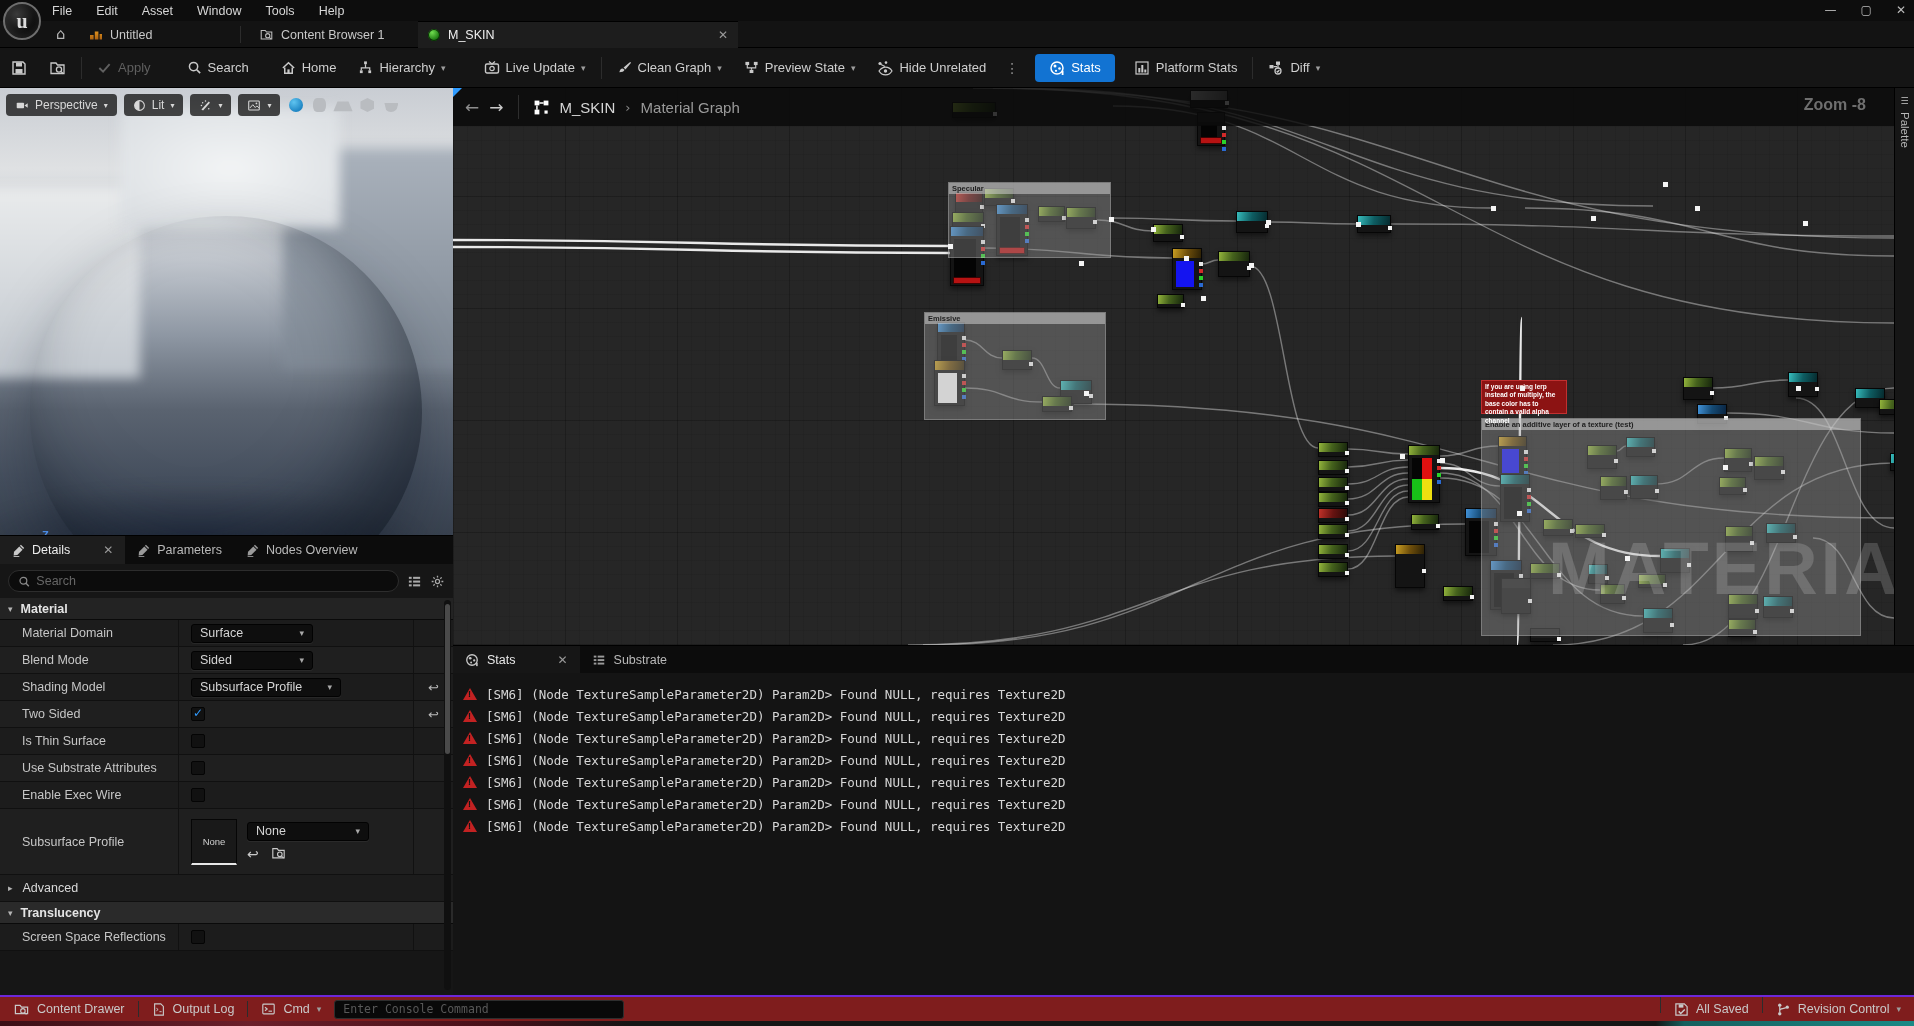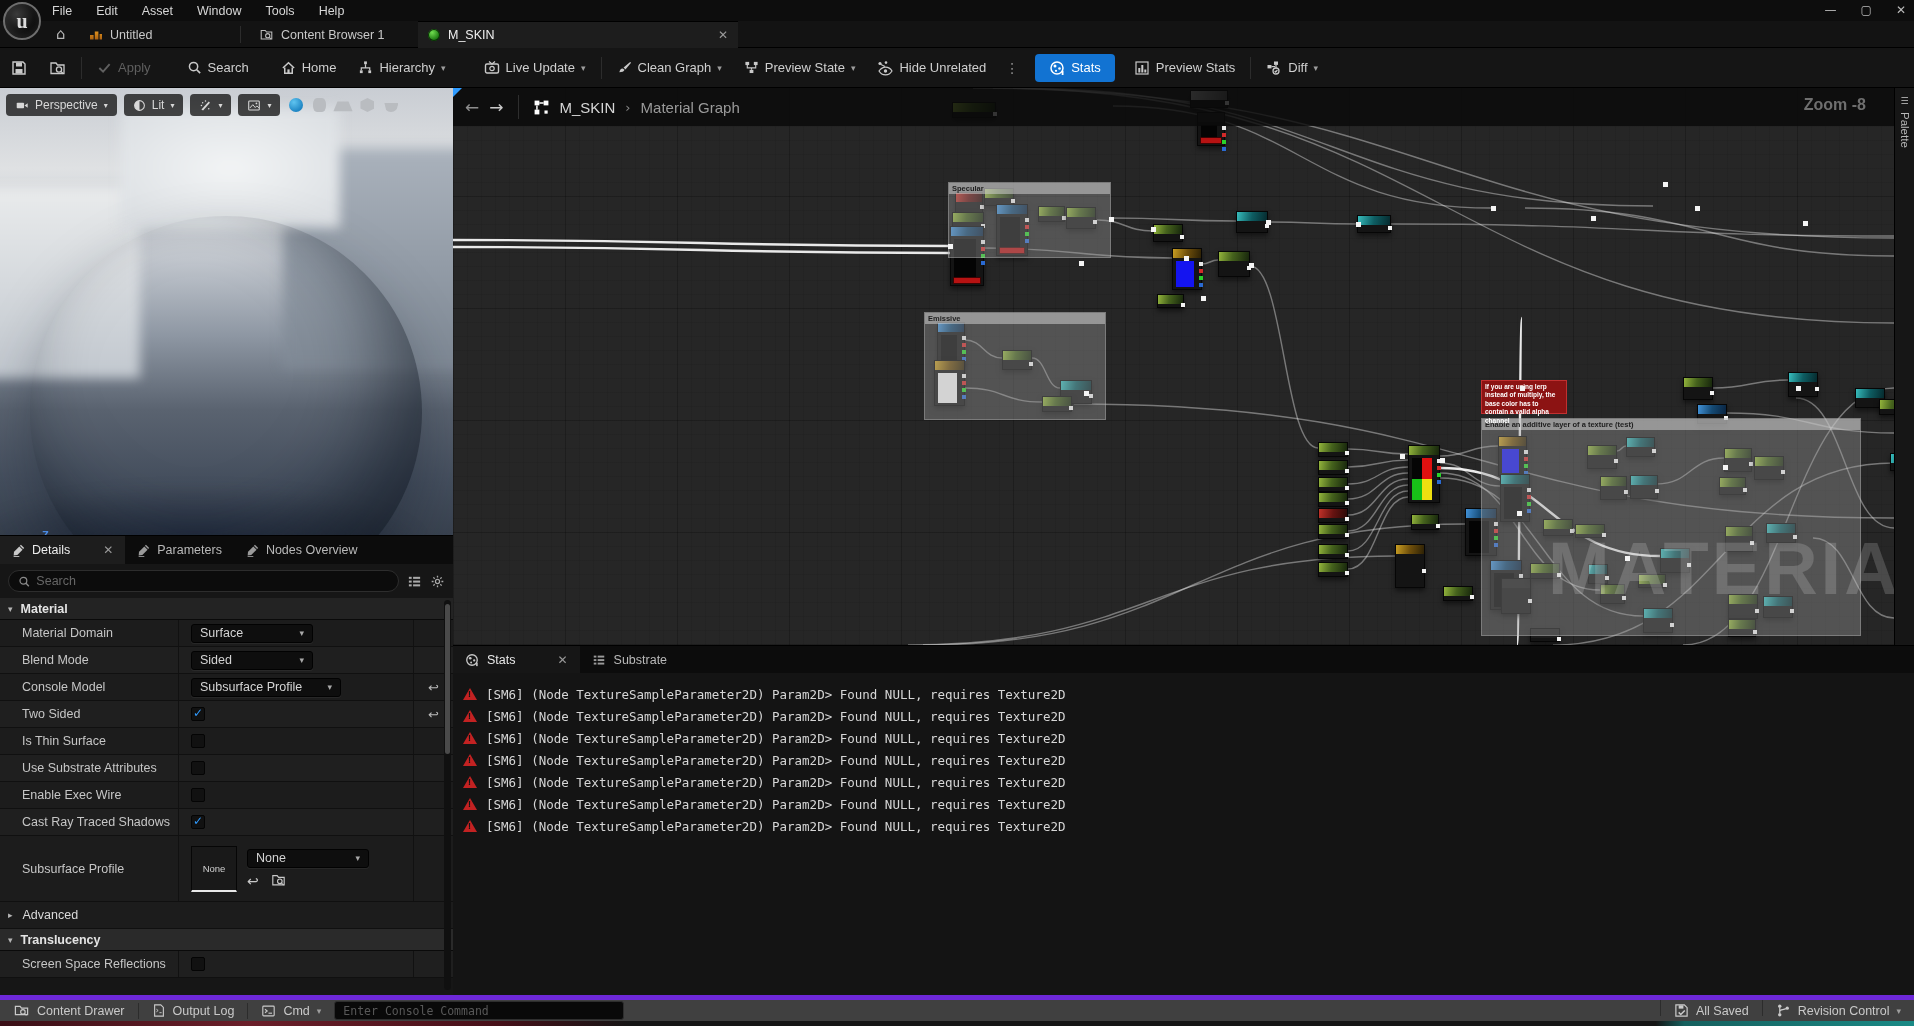--- a/index.html
+++ b/index.html
@@ -151,21 +151,21 @@
   #stats-tabs { height:27px; background:#0c0c0c; display:flex; }
   .stab { display:flex; align-items:center; gap:8px; padding:0 12px; font-size:12.5px; color:#b9b9b9; }
   .stab.active { background:#161616; color:#e8e8e8; }
   .stab .close-x { margin-left:34px; }
   #stats-msgs { padding:10px 0 0 10px; font-family:"DejaVu Sans Mono","Liberation Mono",monospace; font-size:12.5px; color:#d6d6d6; }
   .stat-line { display:flex; align-items:center; gap:9px; height:22px; }
   .warn-tri { width:0; height:0; border-left:7px solid transparent; border-right:7px solid transparent; border-bottom:12px solid #c32222; position:relative; }
   .warn-tri::after { content:"!"; position:absolute; left:-2px; top:1px; font-size:9px; color:#141414; font-weight:bold; font-family:"Liberation Sans",sans-serif; }
 
   
-  #statusbar { position:absolute; left:0; top:995px; width:100%; height:26px; background:#404040; border-top:5px solid #6d28d9;
+  #statusbar { position:absolute; left:0; top:995px; width:100%; height:26px; background:#7f1d1d; border-top:2px solid #6d28d9;
     display:flex; align-items:center; font-size:12.5px; color:#c9c9c9; }
   .sb-item { display:flex; align-items:center; gap:7px; padding:0 13px; height:100%; }
   .sb-sep { width:1px; height:16px; background:#2c2c2c; }
   #console-input { width:290px; height:19px; background:#090909; border:1px solid #2e2e2e; border-radius:3px;
     color:#cfcfcf; font-family:"DejaVu Sans Mono",monospace; font-size:11.5px; padding:0 8px; outline:none; }
   #console-input::placeholder { color:#585858; }
   .sb-right { margin-left:auto; display:flex; align-items:flex-start; height:100%; }
   #bottomstrip { position:absolute; left:0; top:1021px; width:100%; height:5px;
     background:linear-gradient(90deg,#3a0f16 0%,#6b1f2a 13%,#471019 26%,#151515 33%,#151515 86.5%,#15605e 88%,#1a8a86 100%); }
 </style>
@@ -428,21 +428,21 @@
     <div class="tb stats-on">
       <svg class="ic" width="16" height="16">
           <use href="#i-statsphere" color="#ffffff"></use>
         </svg>
       <span>Stats</span>
     </div>
     <div class="tb">
       <svg class="ic" width="16" height="16">
           <use href="#i-chart" color="#c9c9c9"></use>
         </svg>
-      <span>Preview Stats</span>
+      <span>Platform Stats</span>
     </div>
     <div class="tb-sep"></div>
     <div class="tb">
       <svg class="ic" width="16" height="16">
           <use href="#i-diff" color="#c9c9c9"></use>
         </svg>
       <span>Diff</span>
         <span class="chev">▾</span>
     </div>
   </div>
@@ -549,21 +549,21 @@
       <span class="plabel">Blend Mode</span>
       <div class="pctrl">
           <div class="dd">
             <span>Sided</span>
             <span class="chev">▾</span>
           </div>
         </div>
       <span class="preset"></span>
     </div>
     <div class="prow">
-      <span class="plabel">Console Model</span>
+      <span class="plabel">Shading Model</span>
       <div class="pctrl">
           <div class="dd" style="min-width:150px">
             <span>Subsurface Profile</span>
             <span class="chev">▾</span>
           </div>
         </div>
       <span class="preset glyph">↩</span>
     </div>
     <div class="prow">
       <span class="plabel">Two Sided</span>
@@ -583,27 +583,20 @@
       <span class="plabel">Use Substrate Attributes</span>
       <div class="pctrl">
           <div class="cb"></div>
         </div>
       <span class="preset"></span>
     </div>
     <div class="prow">
       <span class="plabel">Enable Exec Wire</span>
       <div class="pctrl">
           <div class="cb"></div>
-        </div>
-      <span class="preset"></span>
-    </div>
-    <div class="prow">
-      <span class="plabel">Cast Ray Traced Shadows</span>
-      <div class="pctrl">
-          <div class="cb on"></div>
         </div>
       <span class="preset"></span>
     </div>
     <div class="prow" id="ssp-row">
       <span class="plabel">Subsurface Profile</span>
       <div class="pctrl">
         <div class="thumb">
             <span>None</span>
           </div>
         <div class="ssp-right">

